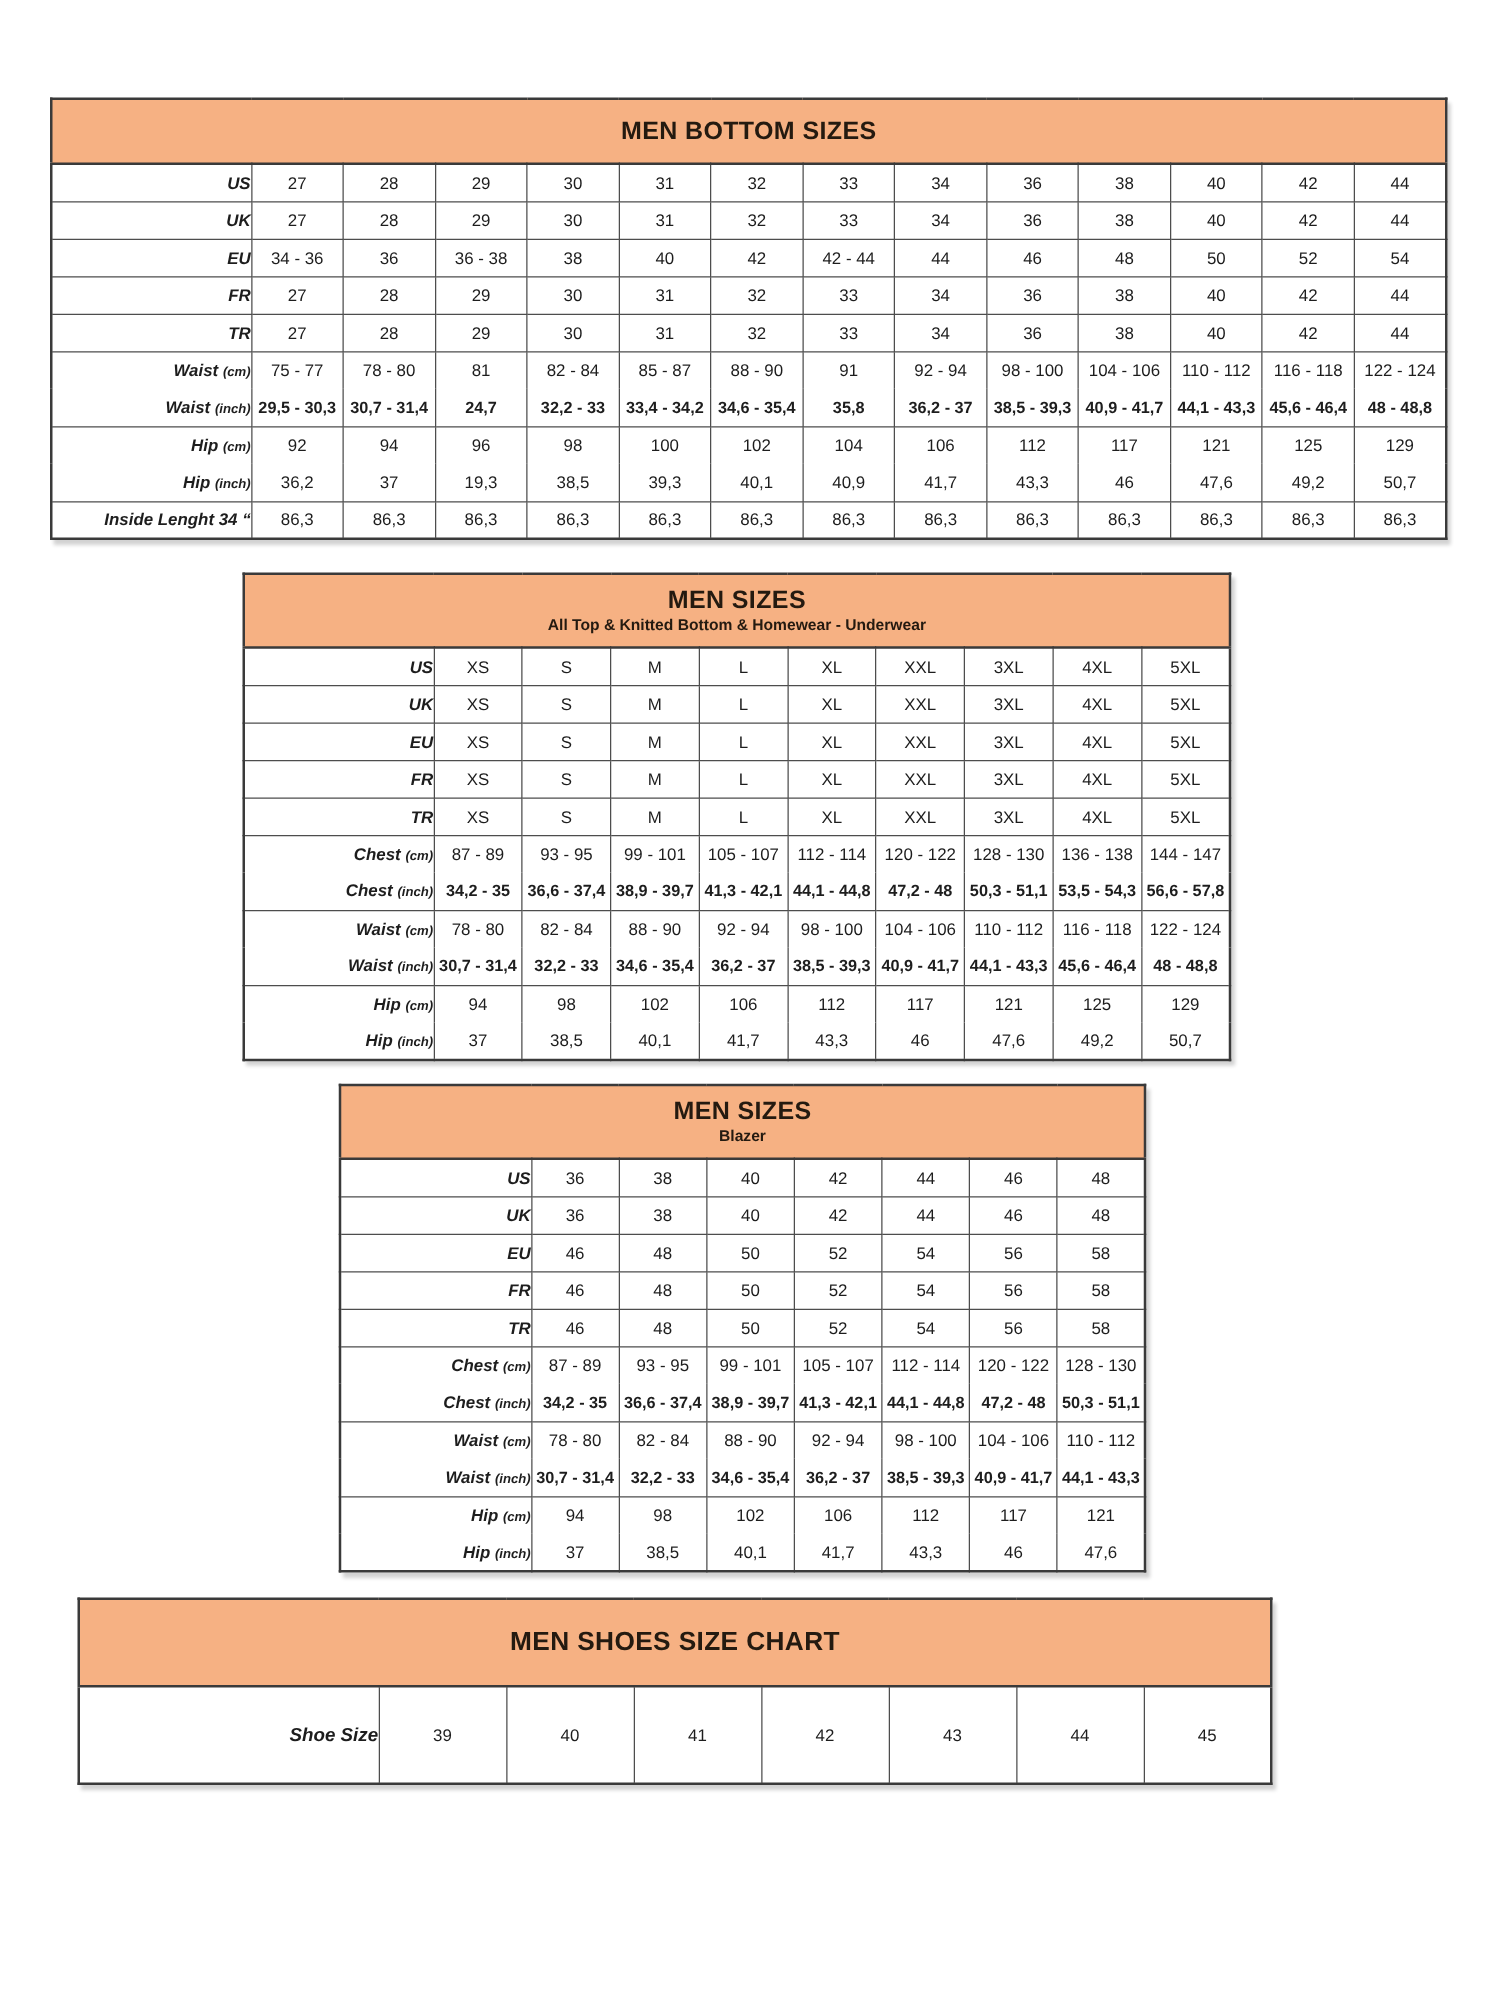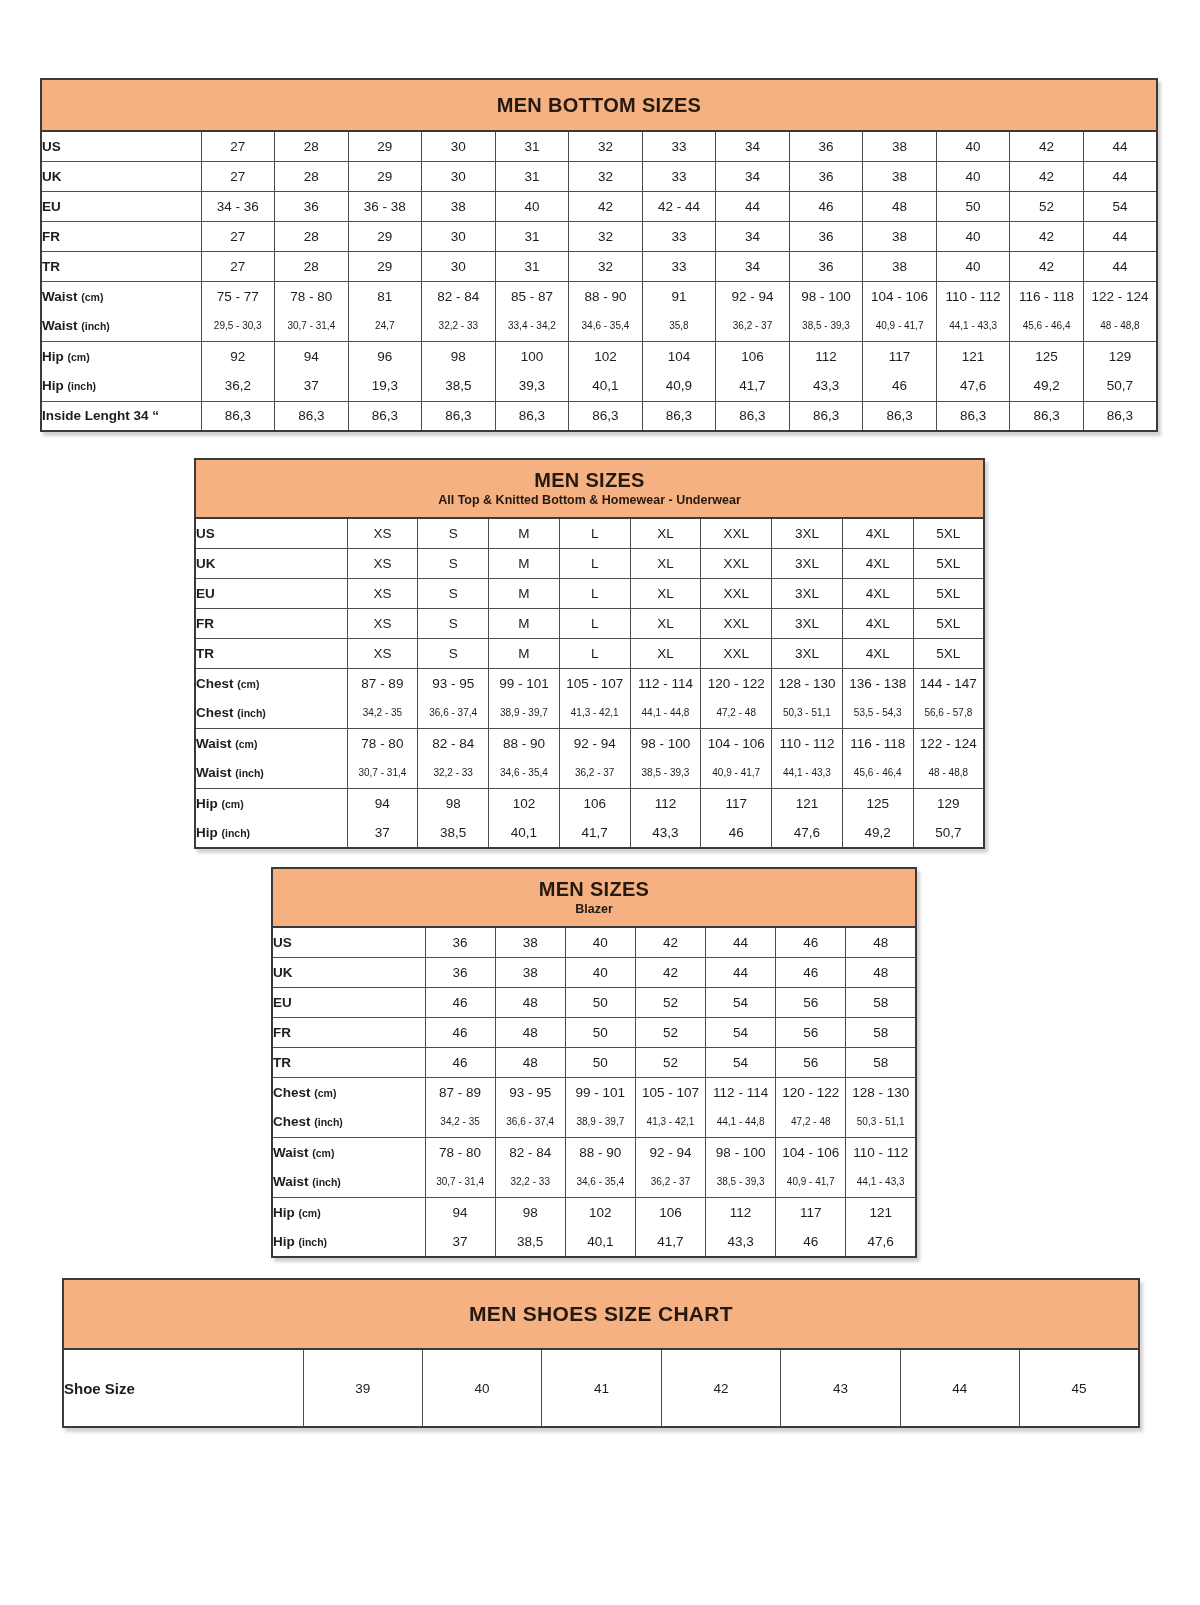--- a/index.html
+++ b/index.html
@@ -15,21 +15,21 @@
   .c-shoes{margin:20px 0 0 62px;}
 
   table.size-table{
     border-collapse:collapse;table-layout:fixed;background:#fff;
     border:2px solid var(--outer,#3a3a3a);
     box-shadow:3px 4px 3px rgba(0,0,0,0.18);
   }
   .c-bottoms table.size-table{width:1118px;}
   .c-men table.size-table{width:791px;}
   .c-blazer table.size-table{width:646px;}
-  .c-shoes table.size-table{width:1078px;}
+  .c-shoes table.size-table{width:956px;}
 
   .c-bottoms col.label{width:160px;}
   .c-men col.label{width:152px;}
   .c-blazer col.label{width:153px;}
   .c-shoes col.label{width:240px;}
 
   .size-table th,.size-table td{
     border:1.5px solid var(--border,#4d4d4d);
     padding:0;vertical-align:middle;
   }
@@ -49,29 +49,30 @@
   .tbl-subtitle{
     font-weight:bold;font-size:12.5px;color:var(--title-text,#241a10);
     margin-top:2px;line-height:1.1;
   }
 
   .size-table tr{height:30px;}
   .c-shoes tr.row-0{height:78px;}
   .c-shoes tr.row-1{height:48px;}
 
   td.lbl{
-    text-align:left;padding-left:0;font-weight:bold;font-size:13.5px;
+    text-align:right;padding-left:0;font-weight:bold;font-size:13.5px;
     white-space:nowrap;
+    font-style:italic;
   }
   .c-shoes td.lbl{font-size:15px;}
   .lbl-unit{font-size:10.5px;font-weight:bold;}
   .c-shoes .lbl-unit{font-size:12px;}
 
   td.val{text-align:center;font-size:13.5px;white-space:nowrap;}
-  td.val.small{font-size:10px;}
+  td.val.small{font-size:13px;font-weight:bold;}
   td.val.boldv{font-weight:normal;font-size:15px;}
   .c-shoes td.val{font-size:13.5px;}
 
   tr.g-top td{border-bottom:hidden;}
   tr.g-bot td{border-top:hidden;}
 </style>
 </head>
 <body>
 
 <div class="page">

